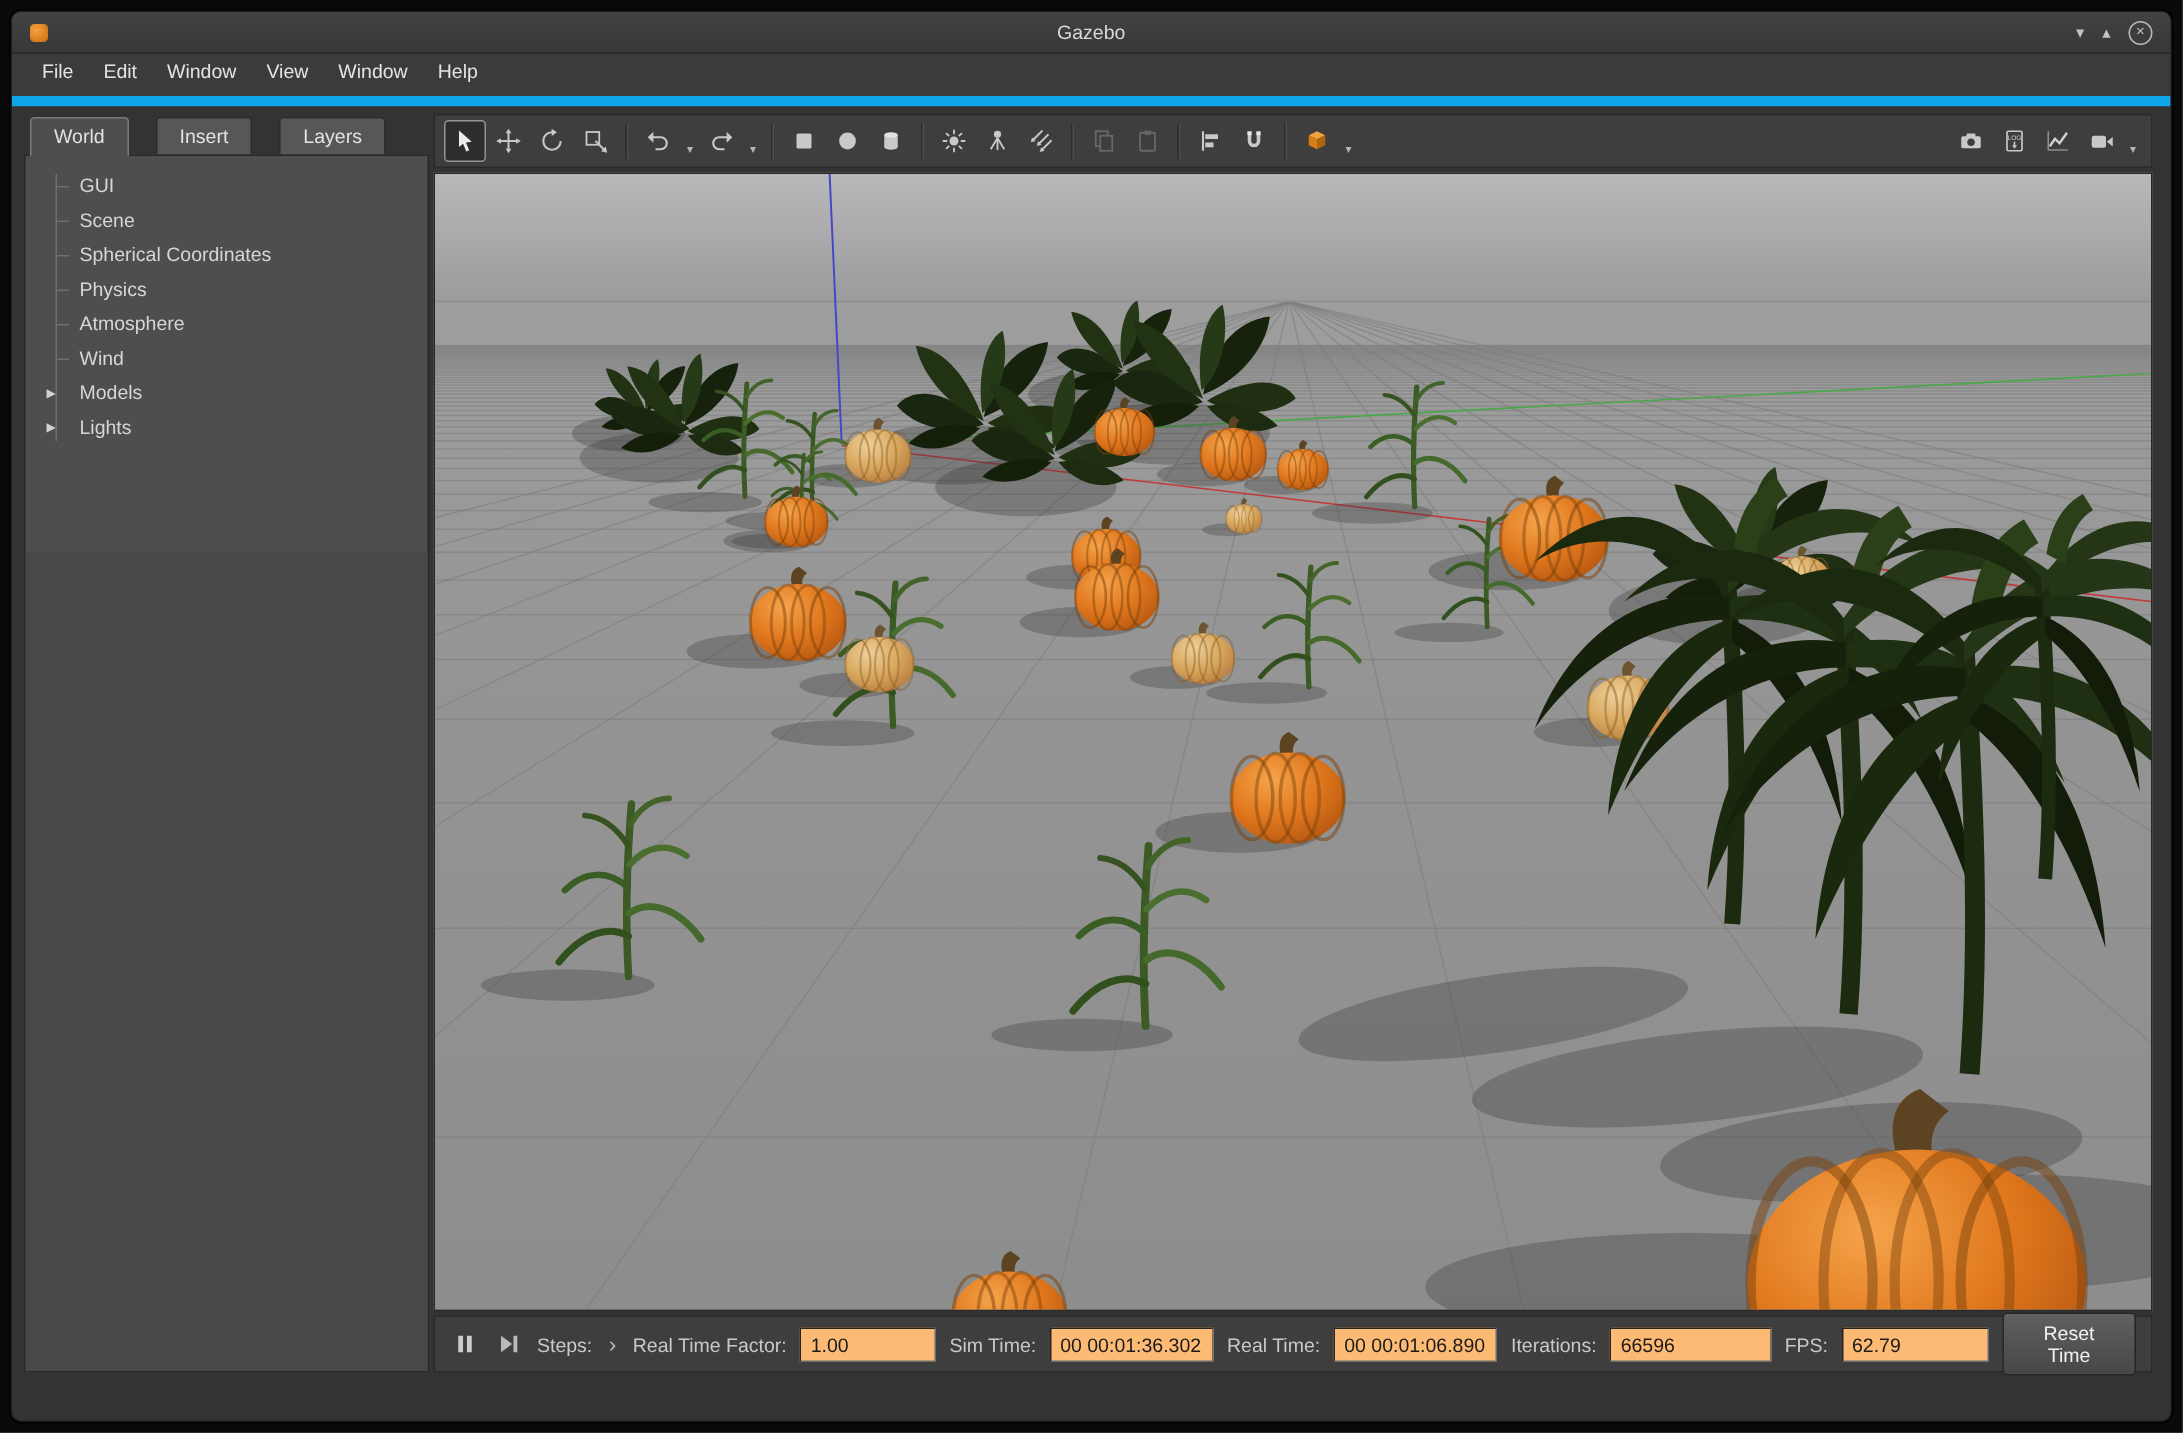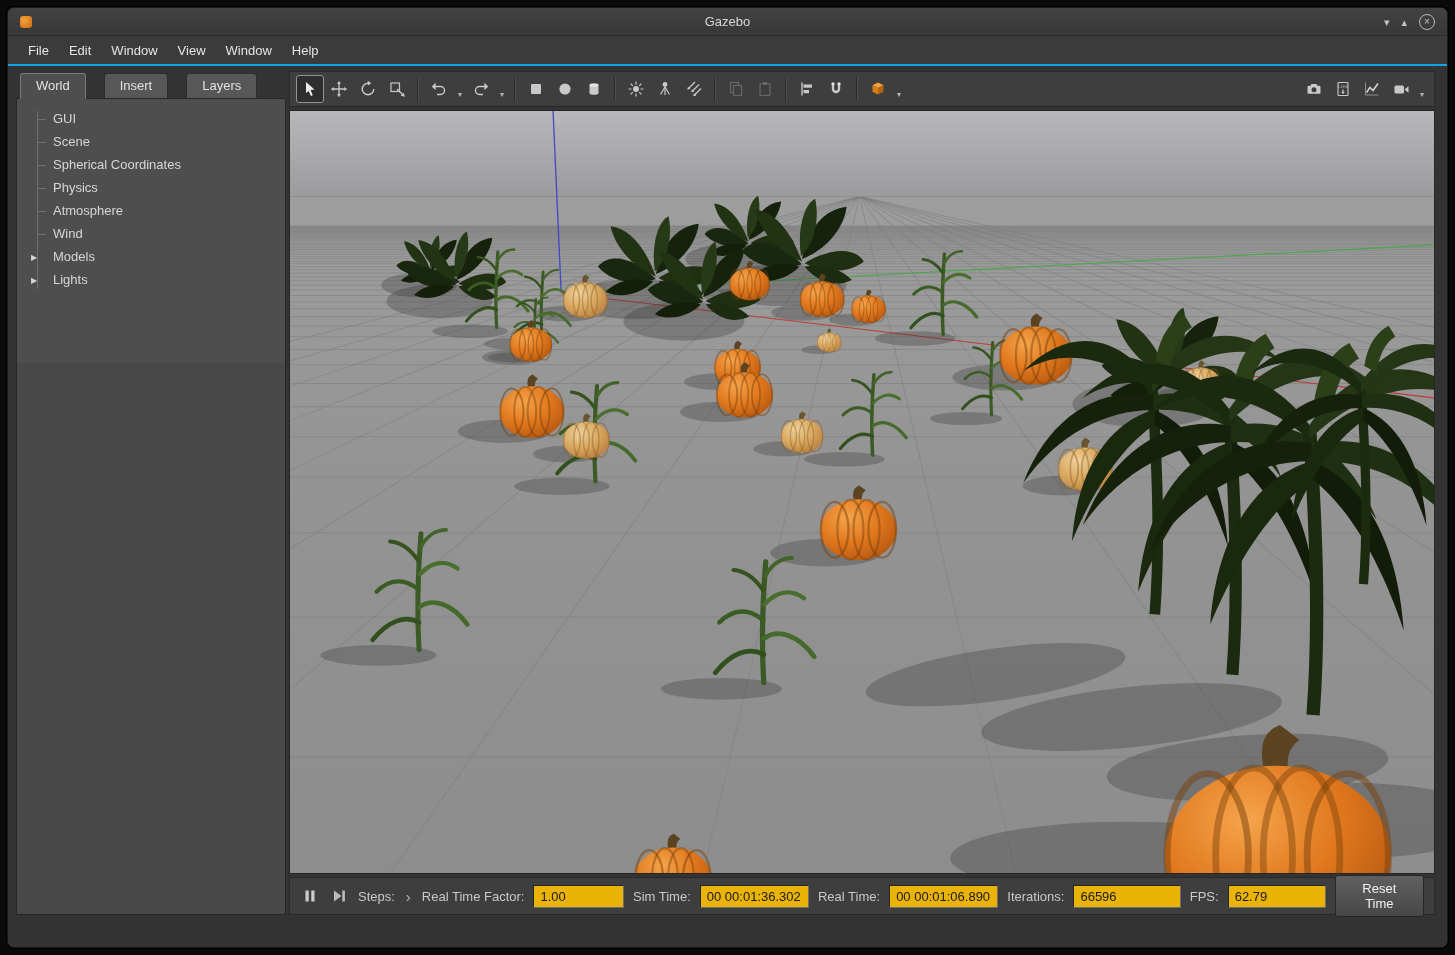--- a/index.html
+++ b/index.html
@@ -5,21 +5,21 @@
   html,body{width:1455px;height:955px;margin:0;background:#0a0a0a;font-family:"Liberation Sans",sans-serif;overflow:hidden;-webkit-font-smoothing:antialiased;}
   .window{position:absolute;left:7px;top:7px;right:7px;bottom:7px;background:#333;border:1px solid #1a1a1a;border-radius:7px;overflow:hidden;display:flex;flex-direction:column;box-shadow:0 0 0 1px #000;}
   
   .titlebar{height:27px;background:linear-gradient(#424242,#383838);border-bottom:1px solid #2a2a2a;position:relative;display:flex;align-items:center;flex:0 0 auto;}
   .win-title{position:absolute;left:0;right:0;text-align:center;color:#d8d8d8;font-size:13px;}
   .win-icon{width:12px;height:12px;margin-left:12px;border-radius:3px;background:radial-gradient(circle at 35% 35%,#f4a33c,#c96a10);}
   .win-controls{margin-left:auto;display:flex;align-items:center;gap:12px;padding-right:12px;z-index:2;}
   .wc{color:#c2c2c2;font-size:11px;line-height:14px;cursor:default;}
   .wc.close{width:14px;height:14px;border:1px solid #b9b9b9;border-radius:50%;text-align:center;font-size:10px;line-height:13px;}
   
-  .menubar{height:28px;background:#3b3b3b;border-bottom:2px solid #0ea5e9;display:flex;align-items:center;padding-left:10px;flex:0 0 auto;}
+  .menubar{height:28px;background:#3b3b3b;border-bottom:7px solid #0ea5e9;display:flex;align-items:flex-start;padding-left:10px;flex:0 0 auto;}
   .menu-item{color:#e4e4e4;font-size:13px;padding:4px 10px;border-radius:2px;}
   
   .content{flex:1;background:#333;padding:5px 12px 32px 8px;display:flex;gap:3px;min-height:0;}
   
   .sidebar{width:270px;display:flex;flex-direction:column;flex:0 0 auto;}
   .side-tabs{display:flex;height:27px;align-items:flex-end;gap:18px;padding-left:4px;}
   .tab{background:#575757;border:1px solid #2d2d2d;border-bottom:none;color:#e2e2e2;font-size:13px;padding:4px 15px 5px;border-radius:3px 3px 0 0;}
   .tab.active{background:#4e4e4e;border-color:#7a7a7a;position:relative;top:1px;padding-bottom:6px;}
   .side-panel{flex:1;background:#4e4e4e;border:1px solid #272727;display:flex;flex-direction:column;min-height:0;}
   .tree{position:relative;padding:8px 0 0 0;height:194px;flex:0 0 auto;}
@@ -44,21 +44,21 @@
   .ti{display:block;}
   
   .viewport{flex:1;position:relative;border:1px solid #272727;min-height:0;background:#9a9a9c;}
   .viewport svg.scene{position:absolute;inset:0;width:100%;height:100%;}
   svg .shadow{fill:rgba(52,52,52,0.30);}
   #grid line{stroke:#7b7b7b;stroke-width:1;opacity:.5;}
   
   .statusbar{height:36px;background:#3e3e3e;border:1px solid #292929;display:flex;align-items:center;gap:9px;padding:0 10px;font-size:13px;color:#c6c6c6;flex:0 0 auto;}
   .sbtn{background:none;border:none;padding:2px;display:flex;align-items:center;}
   .sb-label{white-space:nowrap;color:#c9c9c9;}
-  .sb-field{background:#eab308;color:#1b1b1b;border-top:1px solid #252525;border-left:1px solid #252525;border-right:1px solid #6d6d6d;border-bottom:1px solid #6d6d6d;height:21px;display:flex;align-items:center;padding:0 6px;white-space:nowrap;overflow:hidden;}
+  .sb-field{background:#fdba74;color:#1b1b1b;border-top:1px solid #252525;border-left:1px solid #252525;border-right:1px solid #6d6d6d;border-bottom:1px solid #6d6d6d;height:21px;display:flex;align-items:center;padding:0 6px;white-space:nowrap;overflow:hidden;}
   .w-rtf{width:82px;}.w-sim{width:102px;}.w-real{width:102px;}.w-iter{width:100px;}.w-fps{width:90px;}
   .steps-spin{color:#b9b9b9;font-size:15px;background:none;border:none;padding:0 2px;}
   .reset-btn{margin-left:auto;background:linear-gradient(#606060,#474747);border:1px solid #262626;color:#f2f2f2;font-size:13px;padding:5px 13px;border-radius:3px;}
 </style>
 </head>
 <body>
 
 <div class="window">
 
   <div class="titlebar">

